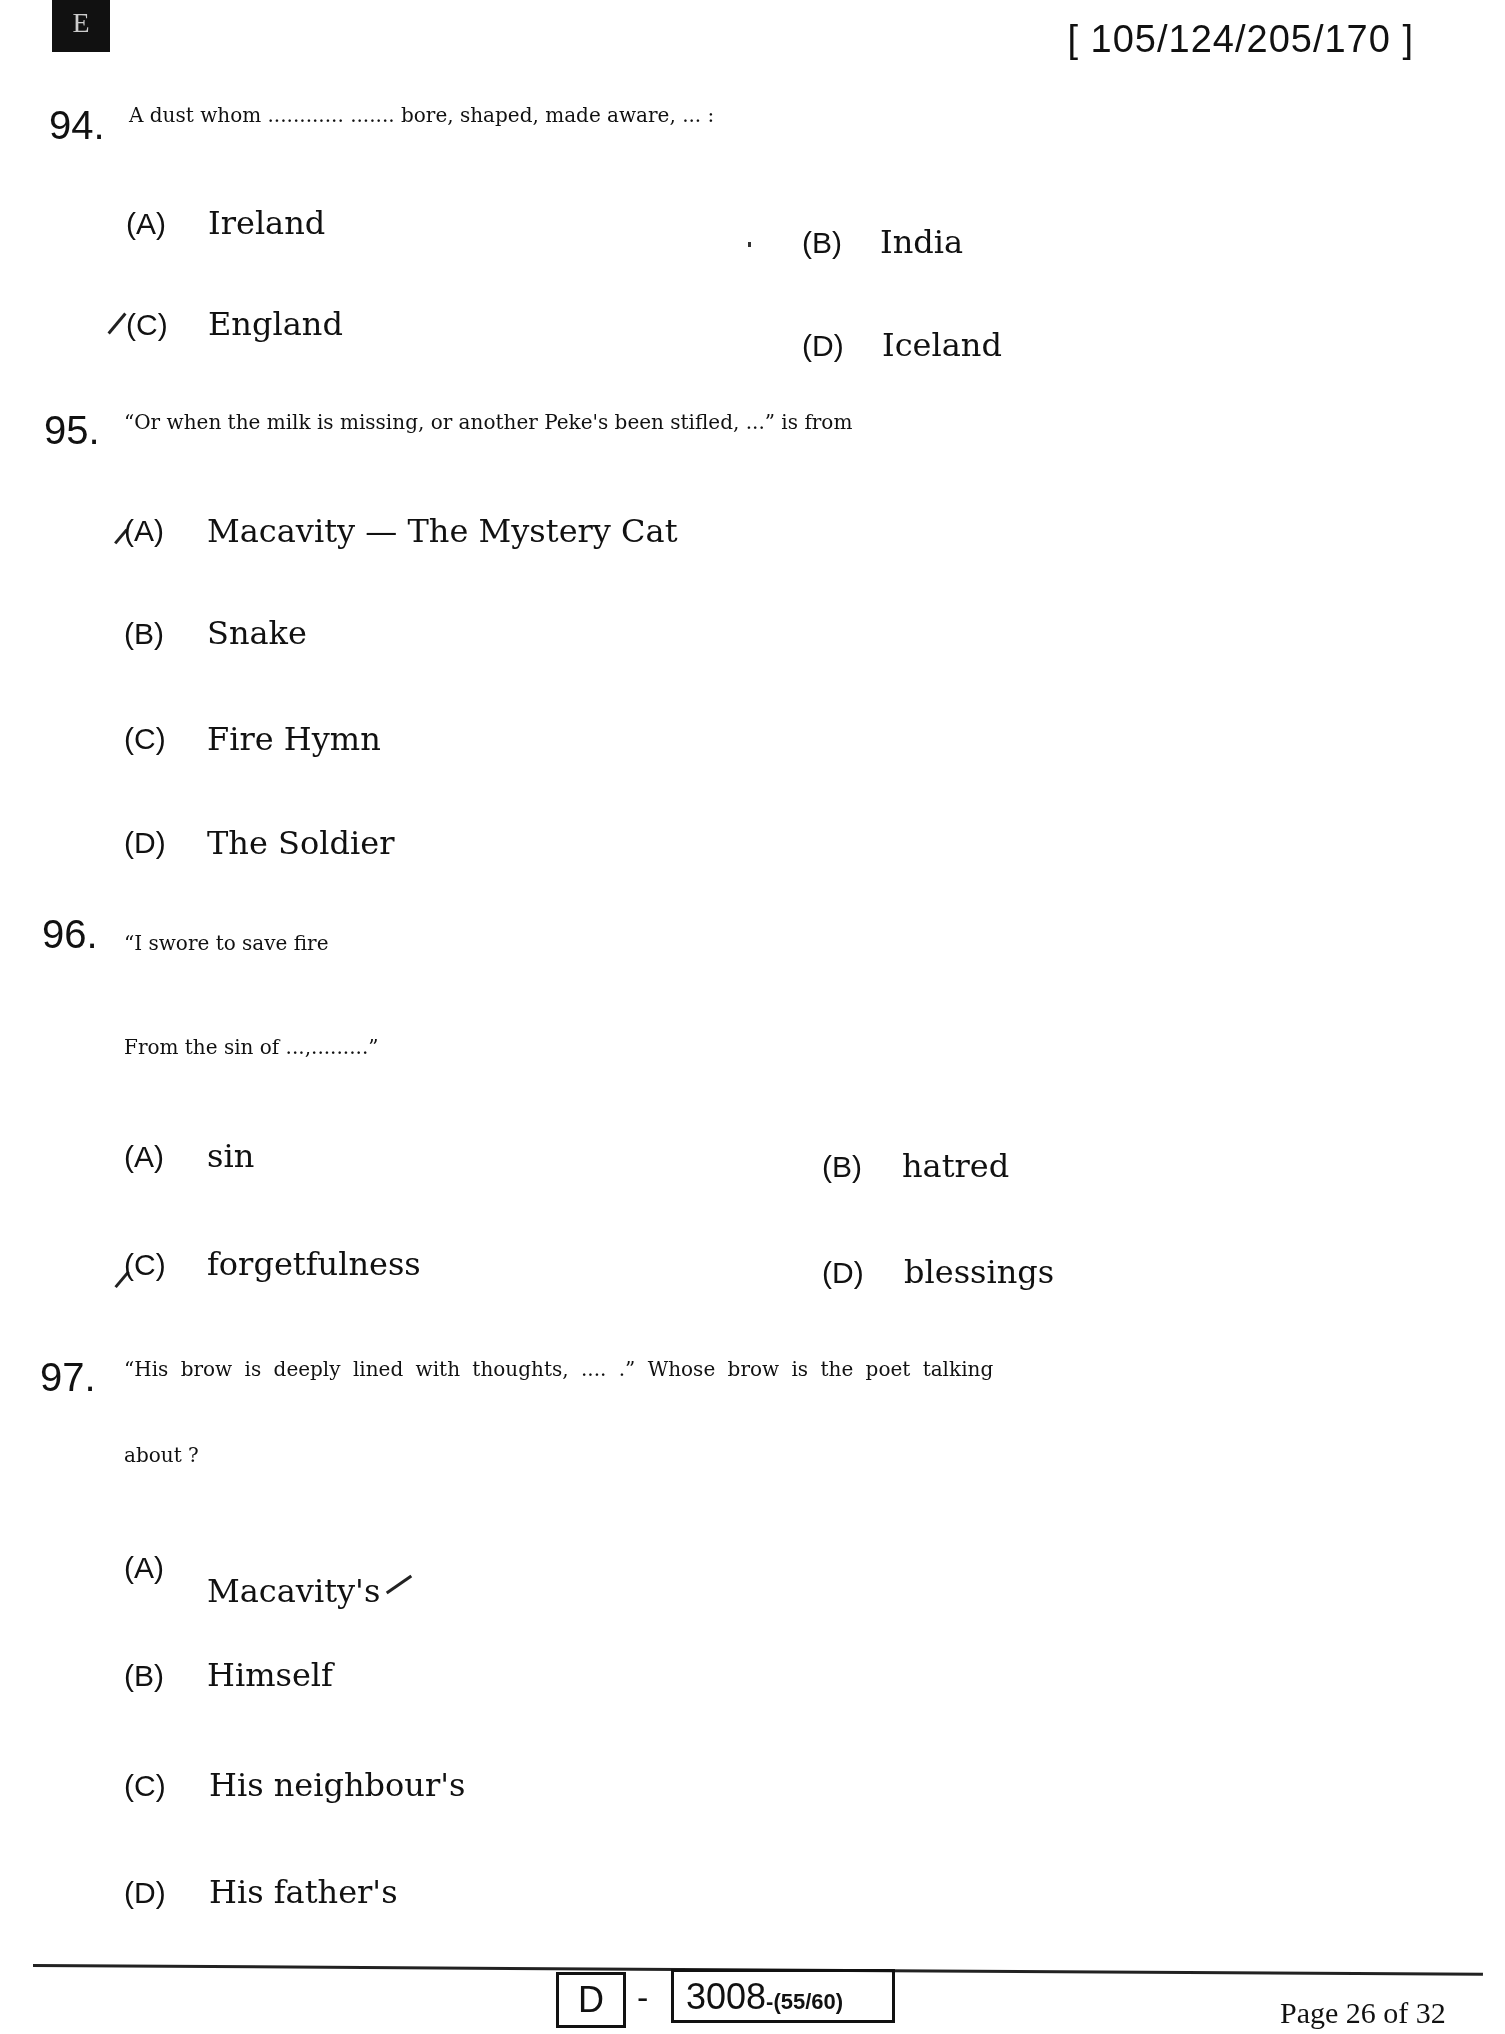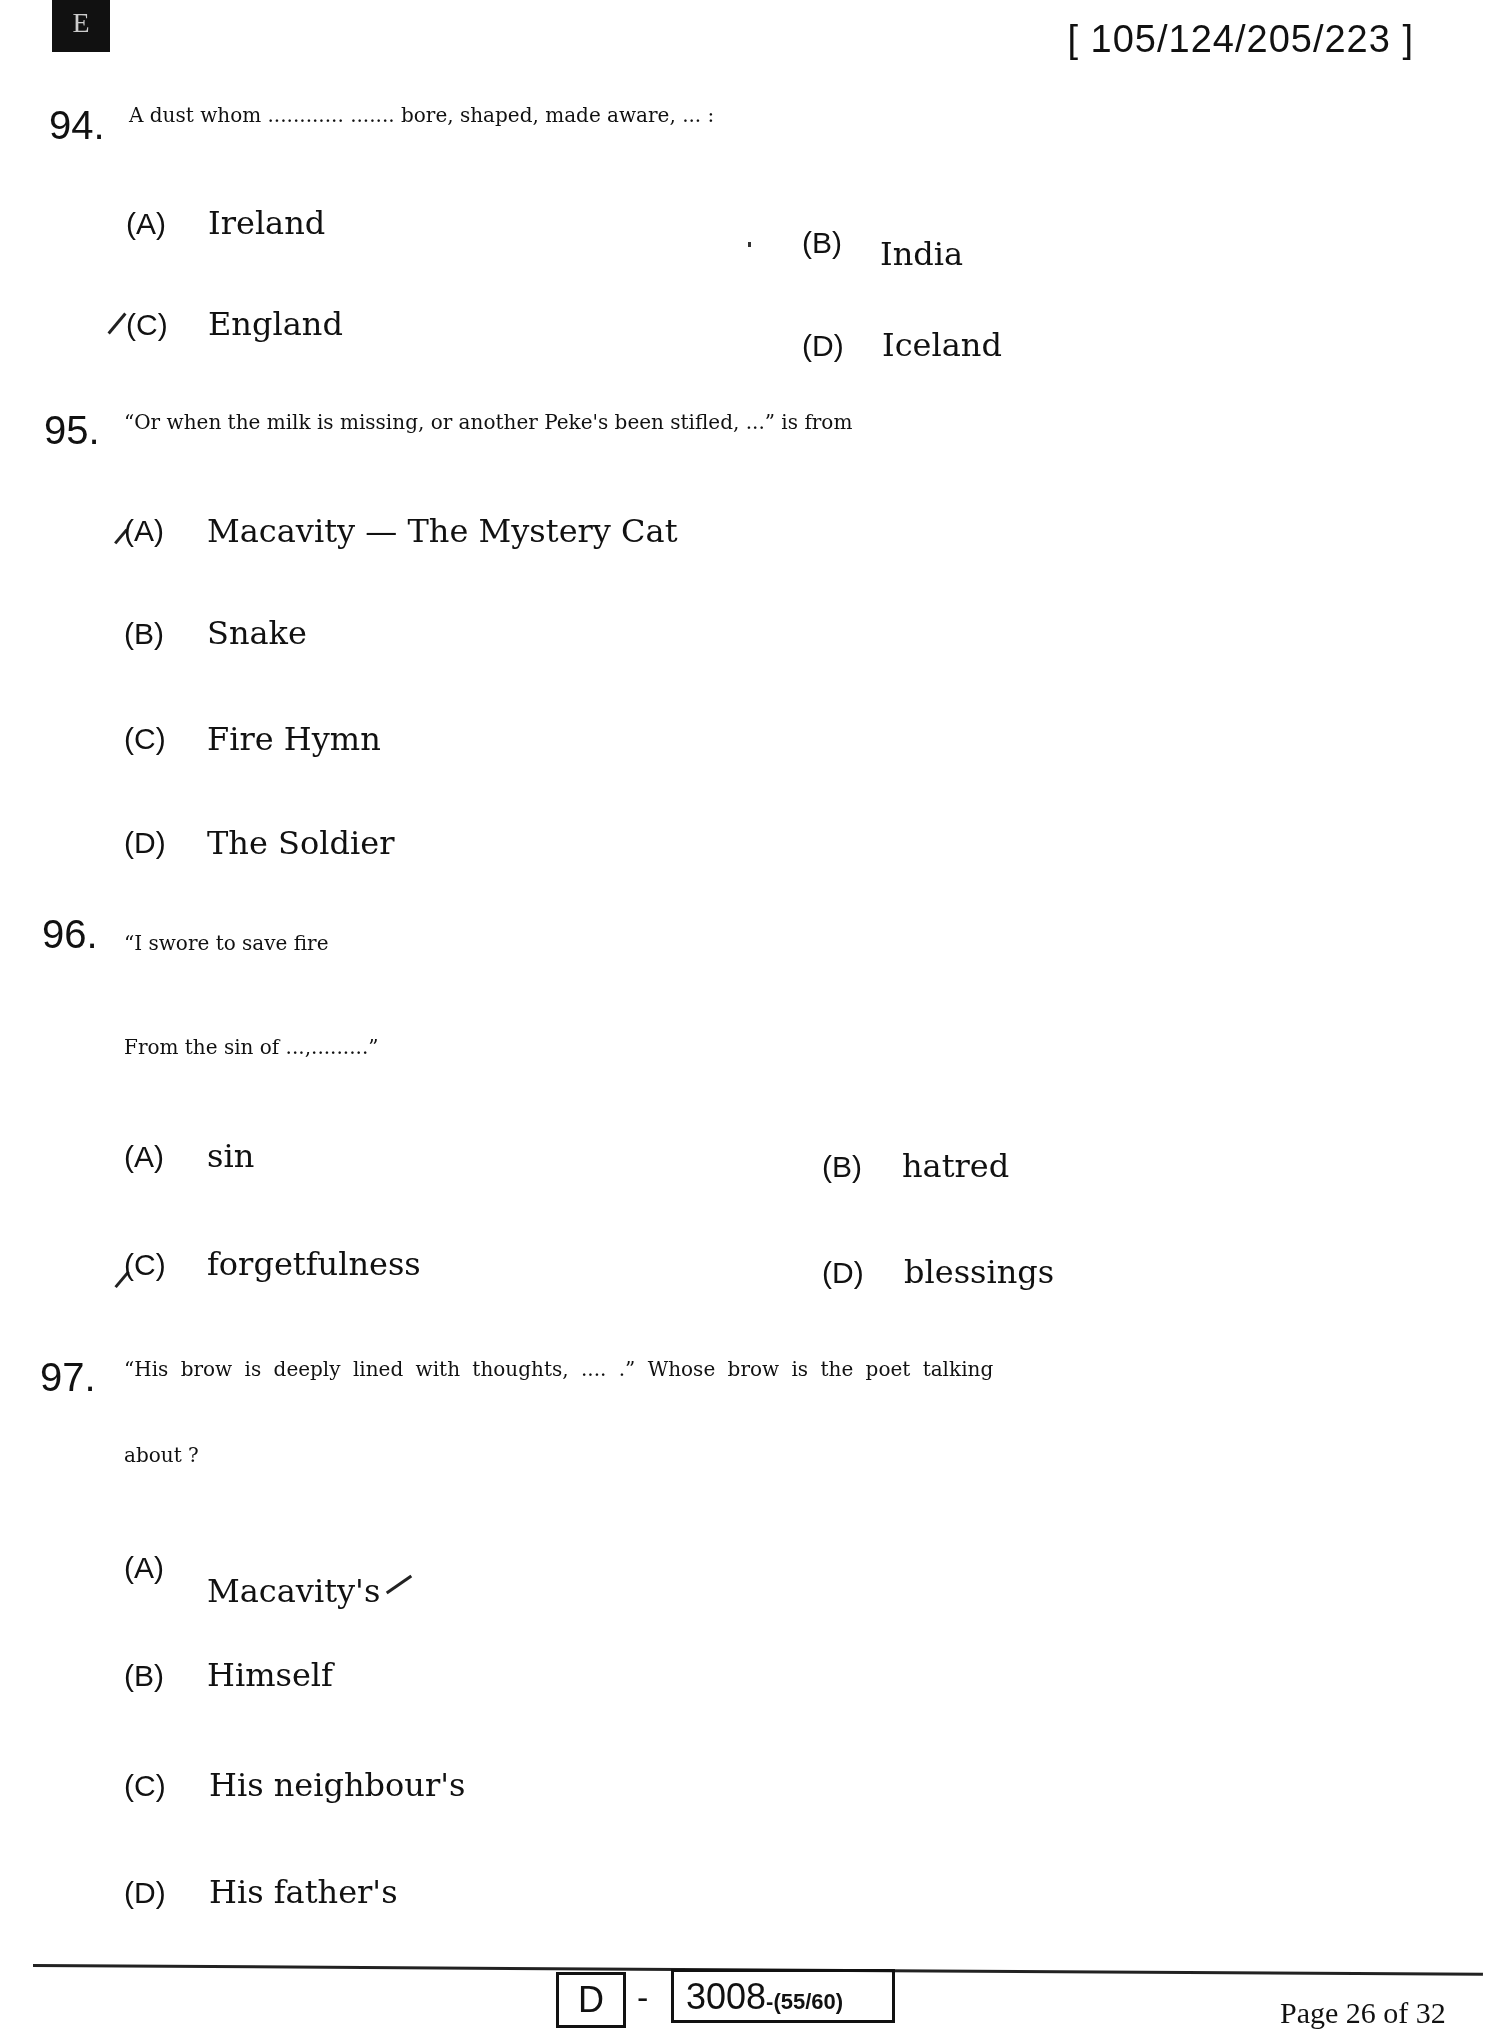--- a/index.html
+++ b/index.html
@@ -17,32 +17,32 @@
   .footer-line { left:33px; top:1964px; width:1450px; height:3px; background:#222; transform:rotate(0.35deg); transform-origin:left; }
   .fbox { border:3px solid #111; font-family:"Liberation Sans", sans-serif; font-size:36px; height:50px; line-height:50px; text-align:center; }
   .dash { font-family:"Liberation Sans", sans-serif; font-size:34px; }
   .small-b { font-size:22px; font-weight:bold; }
   .pagefoot { font-family:"Liberation Serif", serif; font-size:30px; }
 </style>
 </head>
 <body>
 
 <div class="abs e-box">E</div>
-<div class="abs code">[ 105/124/205/223 ]</div>
+<div class="abs code">[ 105/124/205/170 ]</div>
 
 <div>
   <div class="abs qnum" style="left:49px;top:103px;">94.</div>
   <div class="abs q" style="left:129px;top:103px;">A dust whom ............ ....... bore, shaped, made aware, ... :</div>
 
   <div class="abs lbl" style="left:126px;top:207px;">(A)</div>
   <div class="abs opt" style="left:208px;top:204px;">Ireland</div>
 
   <div class="abs" style="left:748px;top:242px;width:3px;height:5px;background:#333;"></div>
   <div class="abs lbl" style="left:802px;top:226px;">(B)</div>
-  <div class="abs opt" style="left:880px;top:235px;">India</div>
+  <div class="abs opt" style="left:880px;top:223px;">India</div>
 
   <div class="tick" style="left:104px;top:322px;"></div>
   <div class="abs lbl" style="left:126px;top:308px;">(C)</div>
   <div class="abs opt" style="left:208px;top:305px;">England</div>
 
   <div class="abs lbl" style="left:802px;top:329px;">(D)</div>
   <div class="abs opt" style="left:882px;top:326px;">Iceland</div>
 </div>
 
 <div>

